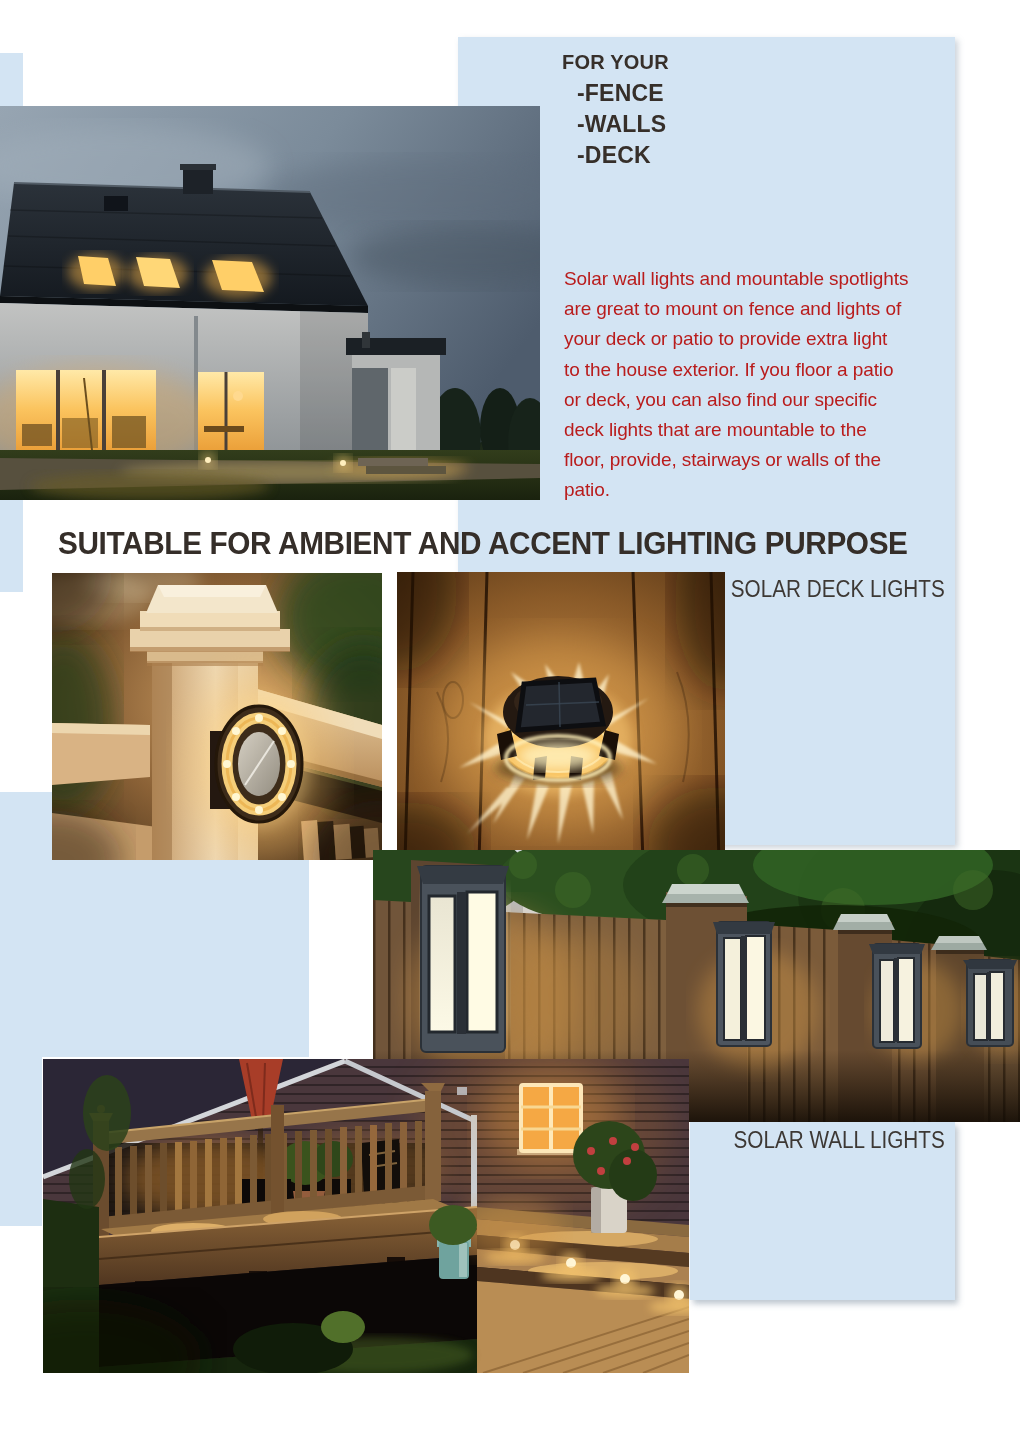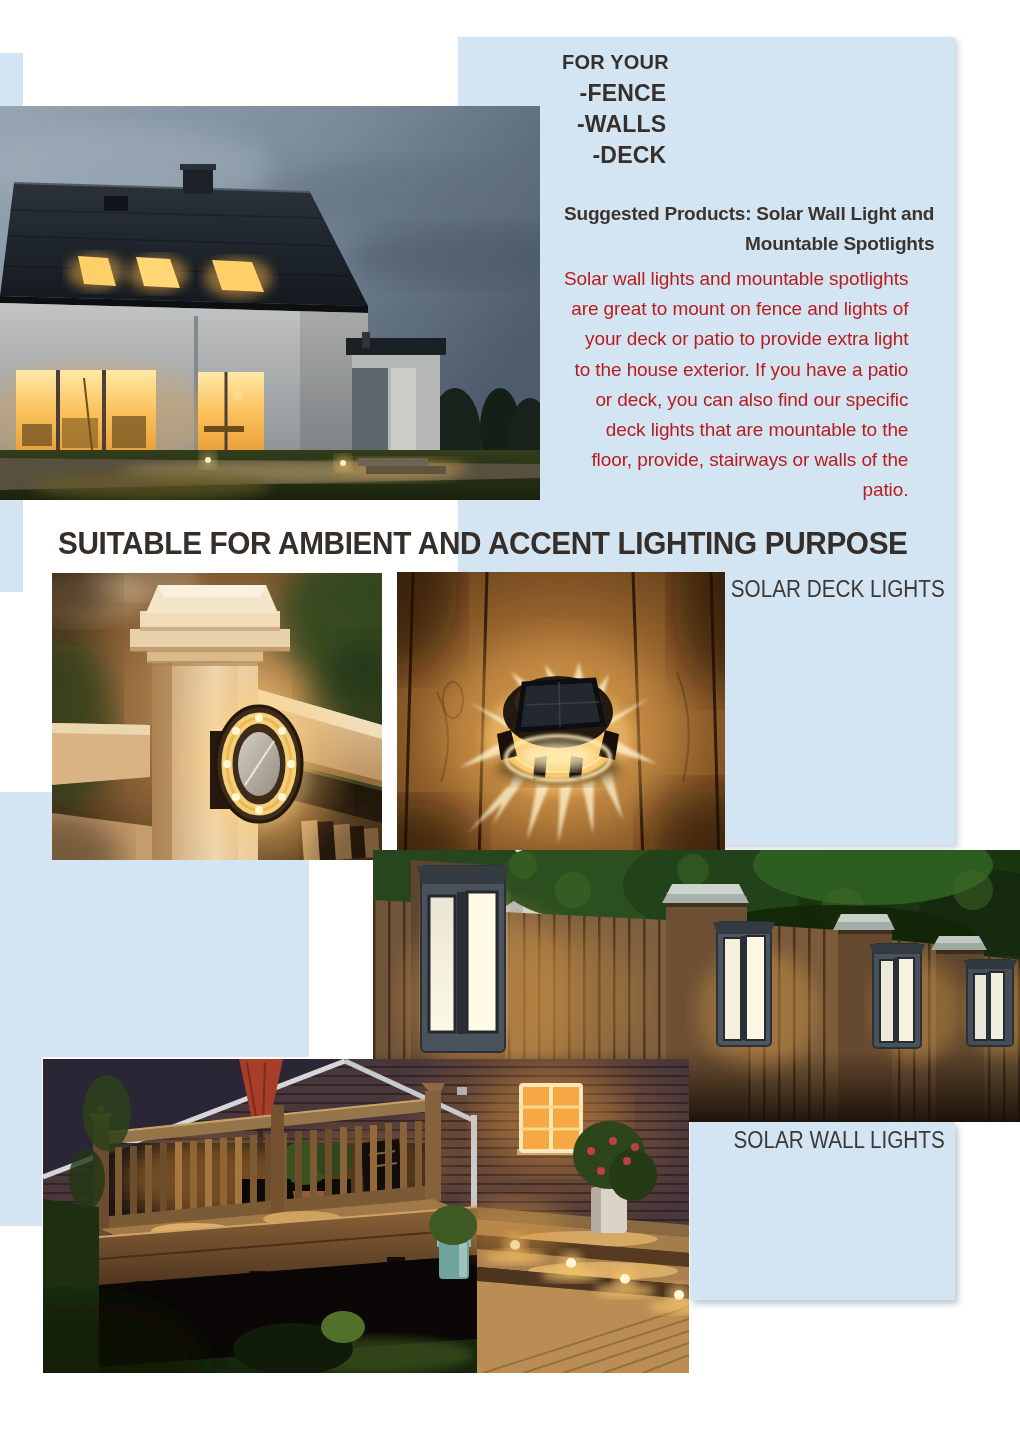--- a/index.html
+++ b/index.html
@@ -1,17 +1,17 @@
 <!DOCTYPE html>
 <html><head>
 <meta charset="utf-8">
 <style>
   html,body{margin:0;padding:0;background:#ffffff;}
   .canvas{position:relative;width:1020px;height:1435px;background:#ffffff;overflow:hidden;
-          font-family:"Liberation Sans",sans-serif;text-align:right;}
+          font-family:"Liberation Sans",sans-serif;}
   .rect{position:absolute;background:#d3e4f3;z-index:1;}
   .strip-left{left:0;top:53px;width:23px;height:539px;}
   .panel-top-right{left:458px;top:37px;width:497px;height:808px;box-shadow:3px 3px 6px rgba(110,130,150,.35);}
   .panel-mid-left{left:0;top:792px;width:309px;height:265px;}
   .strip-bottom-left{left:0;top:1057px;width:42px;height:169px;}
   .panel-wall{left:690px;top:1122px;width:265px;height:178px;box-shadow:3px 4px 6px rgba(110,130,150,.45);}
   figure{position:absolute;margin:0;padding:0;overflow:hidden;z-index:2;}
   figure svg{display:block;width:100%;height:100%;}
   .photo-house{left:0;top:106px;width:540px;height:394px;}
   .photo-post{left:52px;top:573px;width:330px;height:287px;}
@@ -527,29 +527,25 @@
       <ellipse cx="40" cy="300" rx="120" ry="60" fill="#0a1206" opacity="0.6" filter="url(#db18)"></ellipse>
     </svg>
   </figure>
 
   <div class="txt eyebrow">FOR YOUR</div>
   <div class="txt bullets">
     <div>-FENCE</div>
     <div>-WALLS</div>
     <div>-DECK</div>
   </div>
-  <div class="txt suggested">
-    <div>Suggested Products: Solar Wall Light and</div>
-    <div>Mountable Spotlights</div>
-  </div>
   <div class="txt bodycopy">
     <div>Solar wall lights and mountable spotlights</div>
     <div>are great to mount on fence and lights of</div>
     <div>your deck or patio to provide extra light</div>
-    <div>to the house exterior. If you have a patio</div>
+    <div>to the house exterior. If you floor a patio</div>
     <div>or deck, you can also find our specific</div>
     <div>deck lights that are mountable to the</div>
     <div>floor, provide, stairways or walls of the</div>
     <div>patio.</div>
   </div>
 
   <div class="txt headline">SUITABLE FOR AMBIENT AND ACCENT LIGHTING PURPOSE</div>
   <div class="txt caption cap-deck">SOLAR DECK LIGHTS</div>
   <div class="txt caption cap-wall">SOLAR WALL LIGHTS</div>
 

